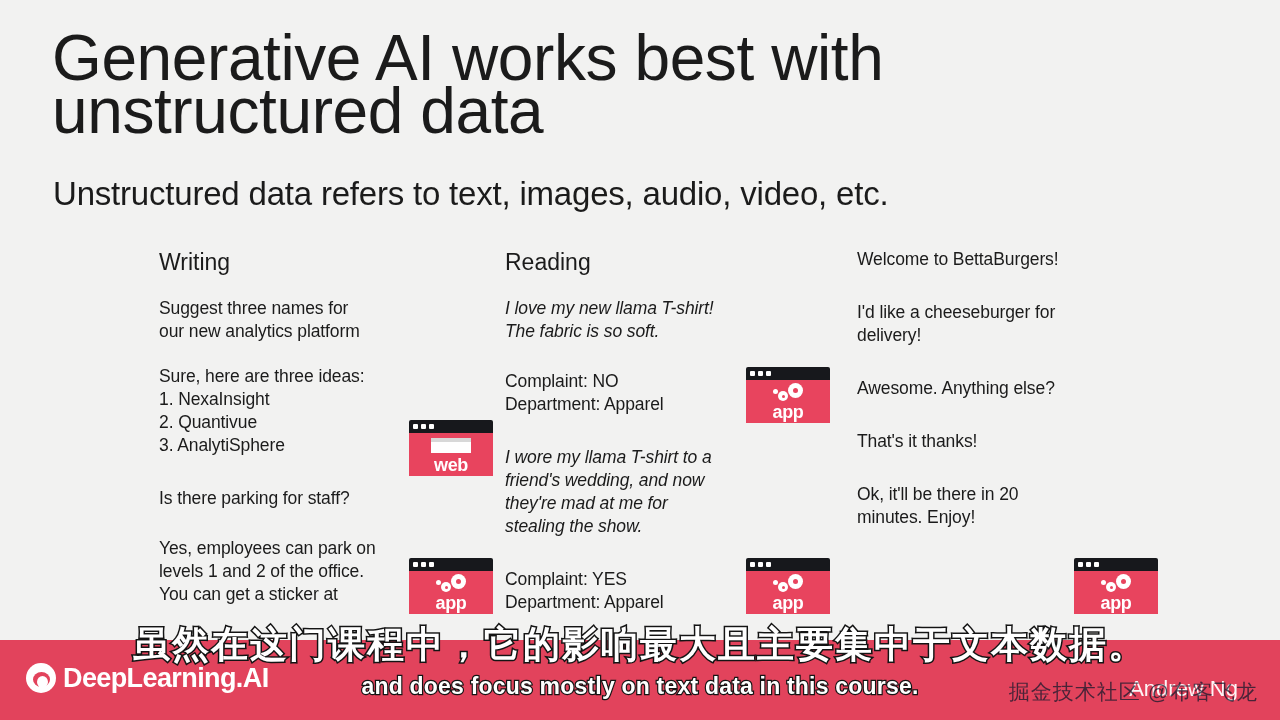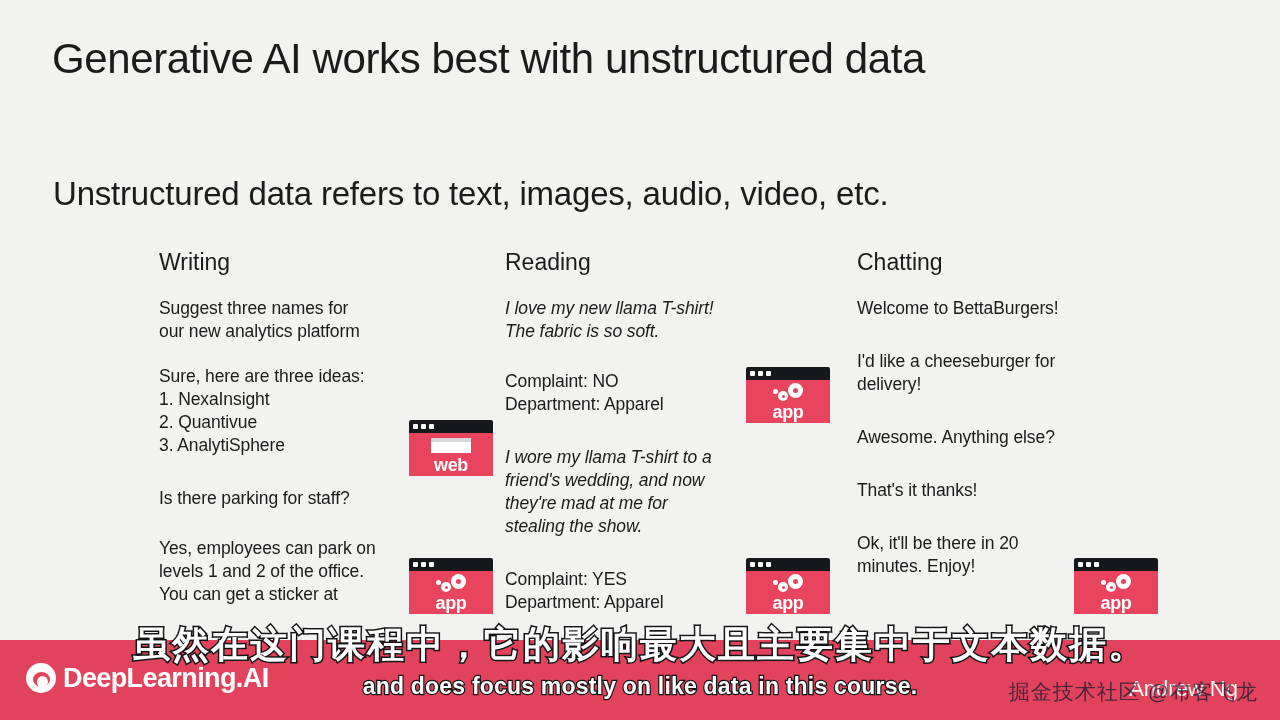--- a/index.html
+++ b/index.html
@@ -18,21 +18,21 @@
     left: 0; top: 0;
     width: 1280px; height: 720px;
     background: #f2f2f1;
   }
 
   
   .title {
     position: absolute;
     left: 52px; top: 32px;
     width: 1090px;
-    font-size: 42px;
+    font-size: 64px;
     line-height: 53px;
     font-weight: 400;
     color: #1b1b1b;
     letter-spacing: -0.4px;
   }
   .subtitle {
     position: absolute;
     left: 53px; top: 174px;
     width: 1120px;
     font-size: 33px;
@@ -311,21 +311,20 @@
           <span class="ln">stealing the show.</span>
         </div>
         <div class="blk">
           <span class="ln">Complaint: YES</span>
           <span class="ln">Department: Apparel</span>
         </div>
       </div>
     </div>
 
     <div class="col col-2">
-      <div class="col-head">Chatting</div>
       <div class="col-body">
         <div class="blk gap">
           <span class="ln">Welcome to BettaBurgers!</span>
         </div>
         <div class="blk gap">
           <span class="ln">I'd like a cheeseburger for</span>
           <span class="ln">delivery!</span>
         </div>
         <div class="blk gap">
           <span class="ln">Awesome. Anything else?</span>
@@ -420,15 +419,15 @@
   <div class="footer">
     <div class="logo">
       <div class="mark"></div>
       <div class="wordmark">DeepLearning.AI</div>
     </div>
     <div class="presenter">Andrew Ng</div>
     <div class="watermark">掘金技术社区 @布客飞龙</div>
   </div>
 
   <div class="sub-cn">虽然在这门课程中，它的影响最大且主要集中于文本数据。</div>
-  <div class="sub-en">and does focus mostly on like data in this course.</div>
+  <div class="sub-en">and does focus mostly on text data in this course.</div>
 
 </div>
 
 </body></html>

